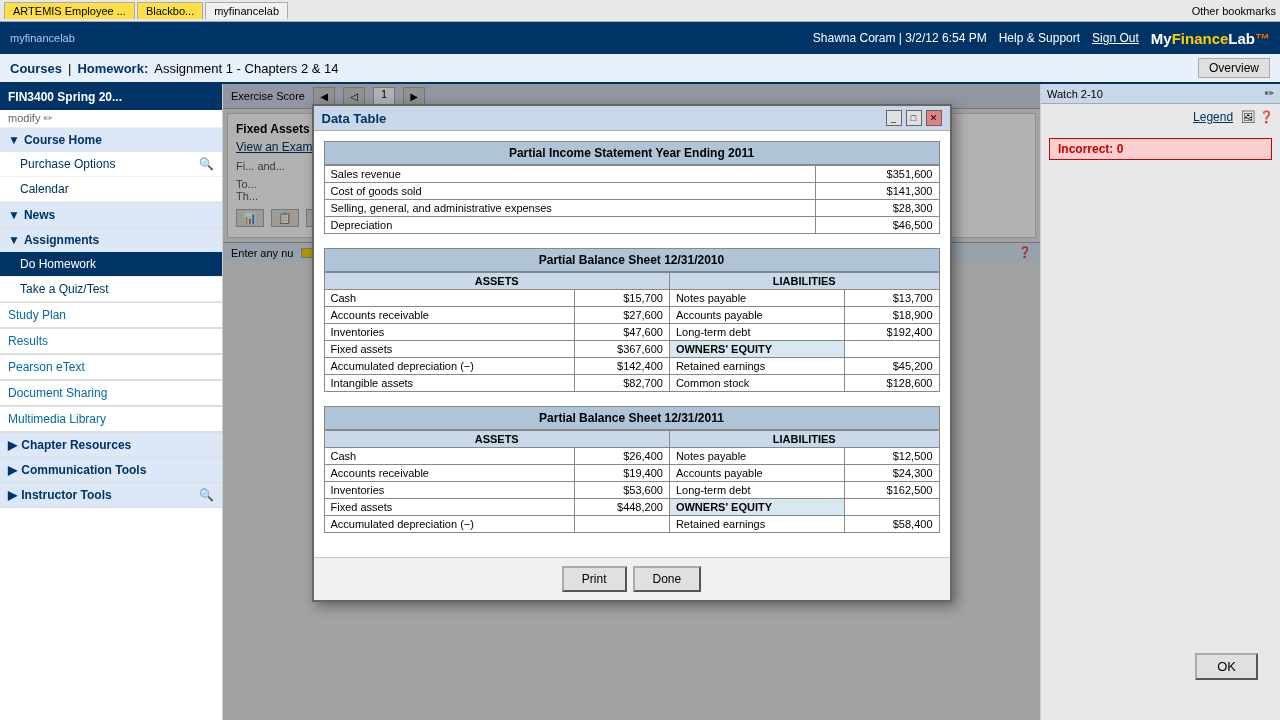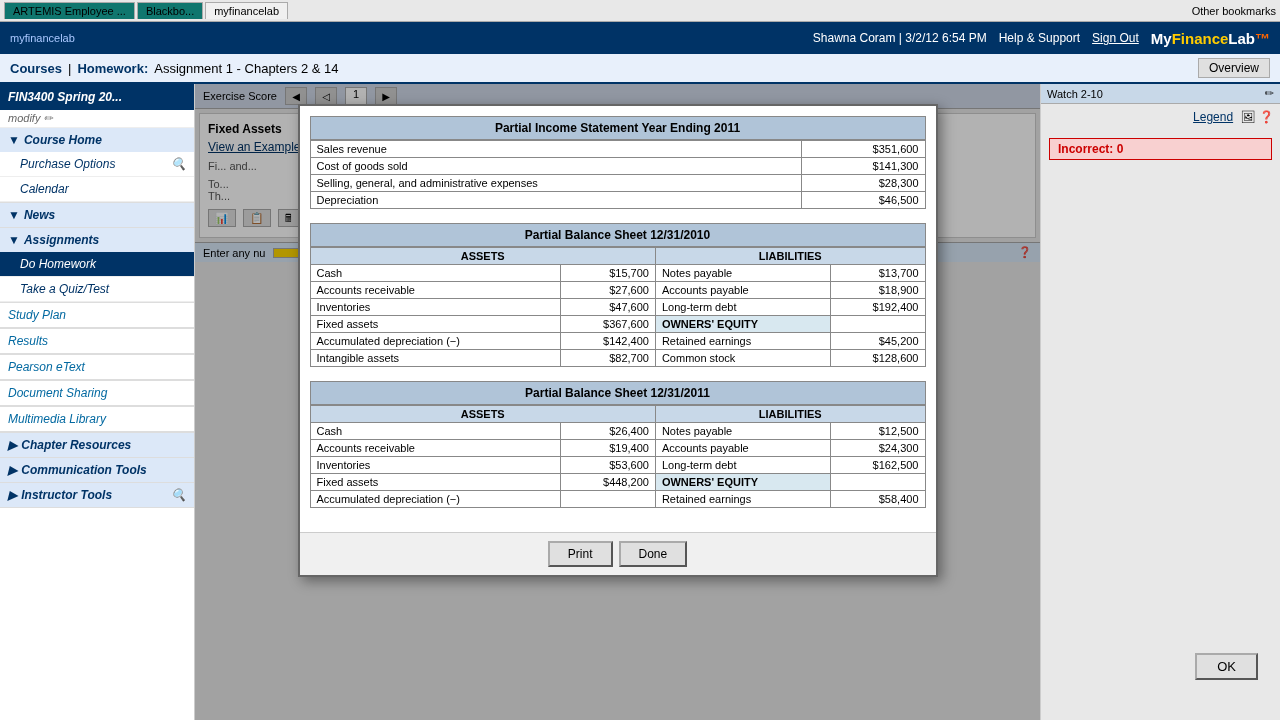--- a/index.html
+++ b/index.html
@@ -9,21 +9,21 @@
     .browser-bar {
       background: #e8e8e8;
       height: 22px;
       display: flex;
       align-items: center;
       padding: 0 4px;
       border-bottom: 1px solid #aaa;
       font-size: 11px;
     }
     .browser-tab {
-      background: #0f766e;
+      background: #fde047;
       border: 1px solid #aaa;
       border-bottom: none;
       padding: 2px 8px;
       margin-right: 2px;
       font-size: 11px;
     }
     .browser-tab.active { background: #f0f0f0; }
 
     
     .app-container {
@@ -61,26 +61,25 @@
 
     
     .main-content {
       display: flex;
       flex: 1;
       overflow: hidden;
     }
 
     
     .sidebar {
-      width: 195px;
+      width: 223px;
       background: #fff;
       border-right: 1px solid #ccc;
       overflow-y: auto;
       flex-shrink: 0;
-      font-style: italic;
     }
     .sidebar-course-title {
       background: #003366;
       color: #fff;
       padding: 6px 8px;
       font-size: 12px;
       font-weight: bold;
     }
     .sidebar-modify {
       padding: 2px 8px;
@@ -486,20 +485,28 @@
         <div class="progress-bar-container">
           <div class="progress-bar-fill"></div>
         </div>
         <span>1 part rema</span>
         <span style="margin-left:auto;cursor:pointer;">❓</span>
       </div>
 
       <div class="modal-overlay">
         <div class="modal">
 
+          <div class="modal-title-bar">
+            <span class="modal-title">Data Table</span>
+            <div class="modal-controls">
+              <div class="modal-ctrl-btn">_</div>
+              <div class="modal-ctrl-btn">□</div>
+              <div class="modal-ctrl-btn close">✕</div>
+            </div>
+          </div>
 
           <div class="modal-body">
 
             <div class="data-section">
               <div class="data-section-title">Partial Income Statement Year Ending 2011</div>
               <table class="data-table">
                 <tbody>
                   <tr>
                     <td>Sales revenue</td>
                     <td class="value-col">$351,600</td>

